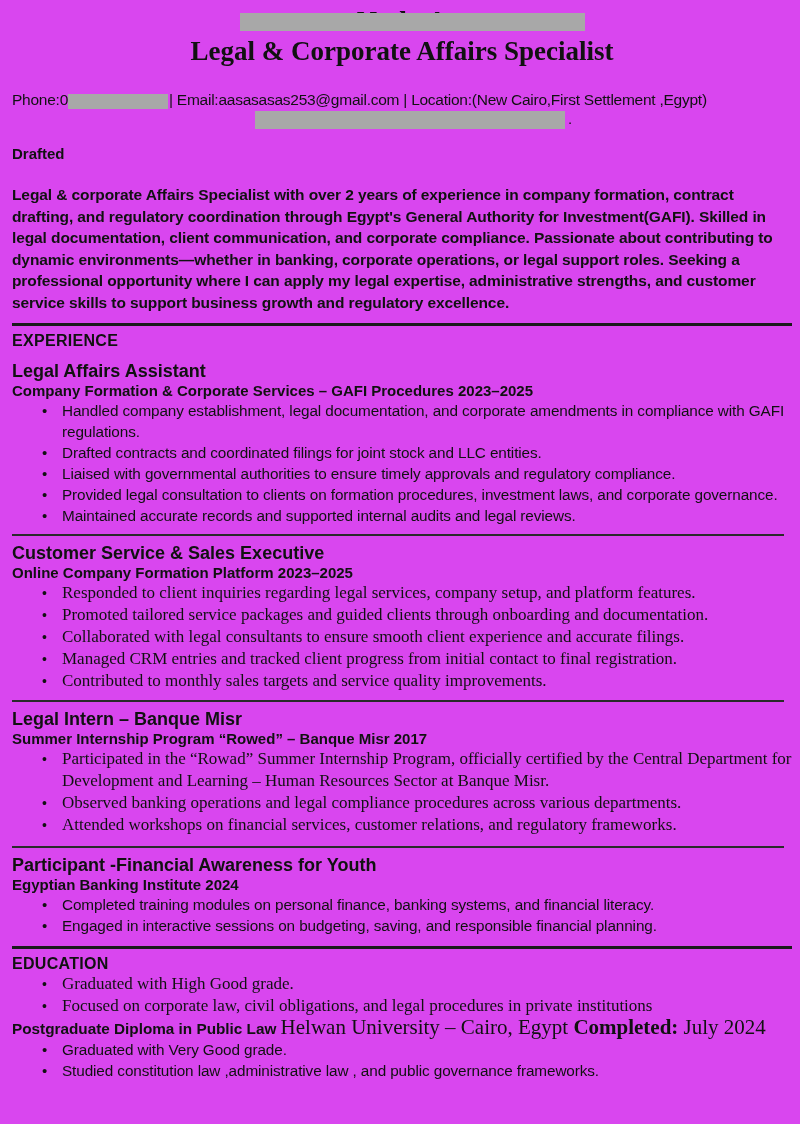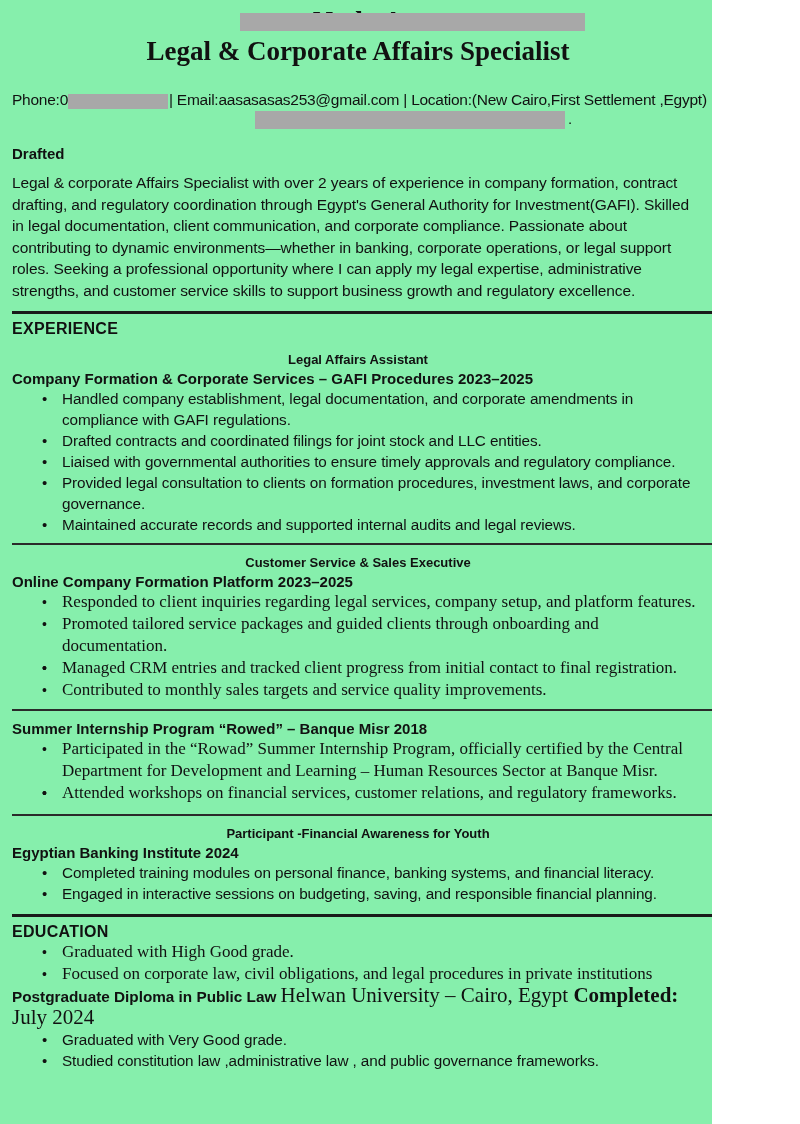--- a/index.html
+++ b/index.html
@@ -2,23 +2,23 @@
 <html><head>
 <meta charset="utf-8">
 <style>
   html, body {
     margin: 0;
     padding: 0;
     background: #ffffff;
   }
   .page {
     position: relative;
-    width: 712px;
+    width: 800px;
     height: 1124px;
-    background: #86efac;
+    background: #d946ef;
     overflow: hidden;
     color: #111111;
     font-family: "Liberation Sans", sans-serif;
     -webkit-font-smoothing: none;
   }
   .inner {
     position: absolute;
     left: 12px;
     right: 8px;
     top: 0;
@@ -99,40 +99,40 @@
     letter-spacing: 0px;
   }
   .sec-label.big {
     font-size: 16px;
     letter-spacing: 0.3px;
   }
   .summary-body {
     font-size: 15.5px;
     line-height: 21.5px;
     letter-spacing: -0.1px;
-    margin-top: 9px;
+    margin-top: 21px;
     text-align: left;
+    font-weight: bold;
   }
 
   .rule {
     border: 0;
     border-top: 3px solid #1a1a1a;
     margin: 0;
   }
   .rule.thin {
     border-top: 2px solid #2a2a2a;
   }
   .rule.w-full { width: 780px; }
   .rule.w-wide { width: 772px; }
 
   .job-title {
-    font-size: 13px;
+    font-size: 18px;
     font-weight: bold;
     line-height: 19px;
-    text-align: center;
   }
   .job-sub {
     font-size: 15px;
     font-weight: bold;
     line-height: 19px;
   }
 
   ul.bul {
     list-style: none;
     margin: 0;
@@ -230,35 +230,36 @@
     <div class="spacer-8"></div>
     <hr class="rule thin w-wide">
     <div class="spacer-8"></div>
 
     <div>
       <div class="job-title">Customer Service &amp; Sales Executive</div>
       <div class="job-sub">Online Company Formation Platform 2023–2025</div>
       <ul class="bul serif">
         <li><span class="bullet-dot">•</span><span>Responded to client inquiries regarding legal services, company setup, and platform features.</span></li>
         <li><span class="bullet-dot">•</span><span>Promoted tailored service packages and guided clients through onboarding and documentation.</span></li>
-        <li><span class="bullet-dot">•</span></li>
+        <li><span class="bullet-dot">•</span><span>Collaborated with legal consultants to ensure smooth client experience and accurate filings.</span></li>
         <li><span class="bullet-dot">•</span><span>Managed CRM entries and tracked client progress from initial contact to final registration.</span></li>
         <li><span class="bullet-dot">•</span><span>Contributed to monthly sales targets and service quality improvements.</span></li>
       </ul>
     </div>
 
     <div class="spacer-8"></div>
     <hr class="rule thin w-wide">
     <div class="spacer-8"></div>
 
     <div>
-      <div class="job-sub">Summer Internship Program “Rowed” – Banque Misr 2018</div>
+      <div class="job-title">Legal Intern – Banque Misr</div>
+      <div class="job-sub">Summer Internship Program “Rowed” – Banque Misr 2017</div>
       <ul class="bul serif">
         <li><span class="bullet-dot">•</span><span>Participated in the “Rowad” Summer Internship Program, officially certified by the Central Department for Development and Learning – Human Resources Sector at Banque Misr.</span></li>
-        <li><span class="bullet-dot">•</span></li>
+        <li><span class="bullet-dot">•</span><span>Observed banking operations and legal compliance procedures across various departments.</span></li>
         <li><span class="bullet-dot">•</span><span>Attended workshops on financial services, customer relations, and regulatory frameworks.</span></li>
       </ul>
     </div>
 
     <div class="spacer-10"></div>
     <hr class="rule thin w-wide">
     <div class="spacer-8"></div>
 
     <div>
       <div class="job-title">Participant -Financial Awareness for Youth</div>

